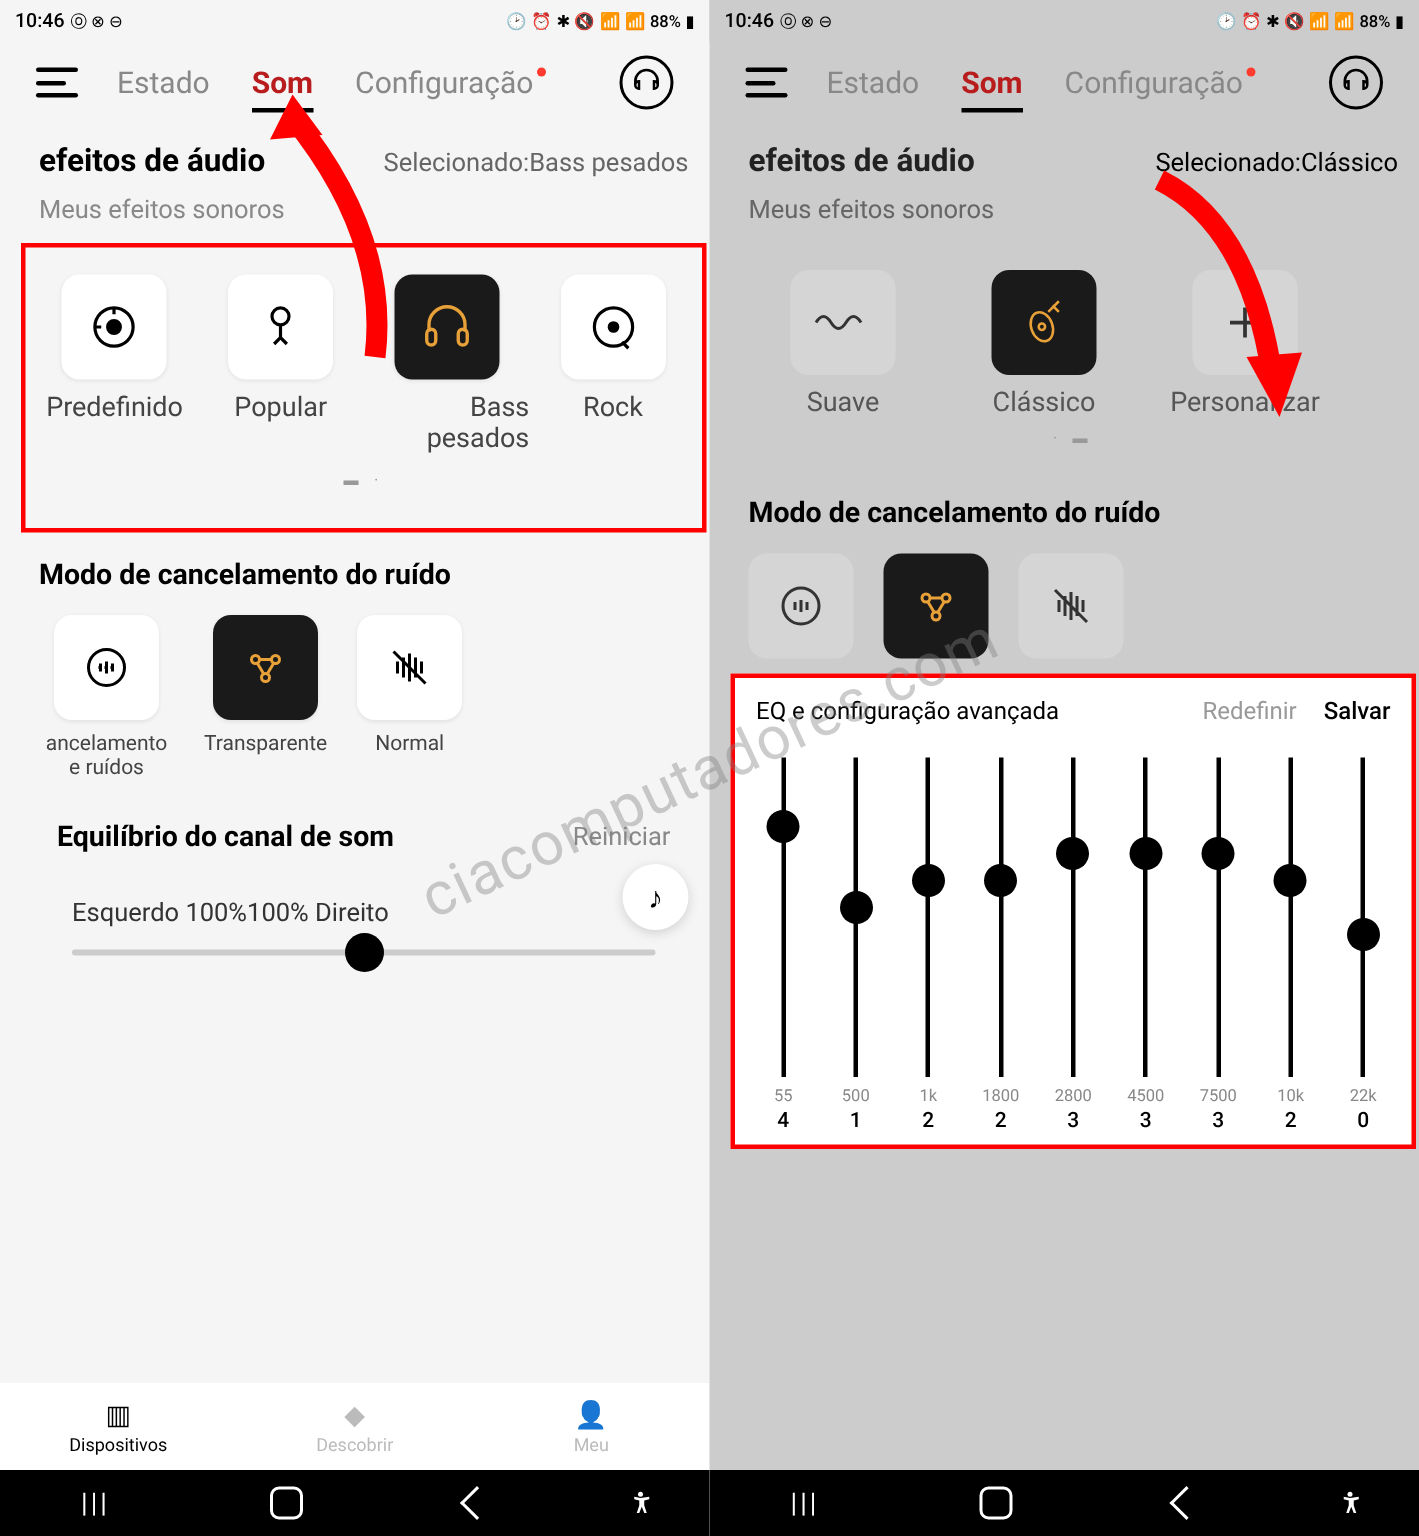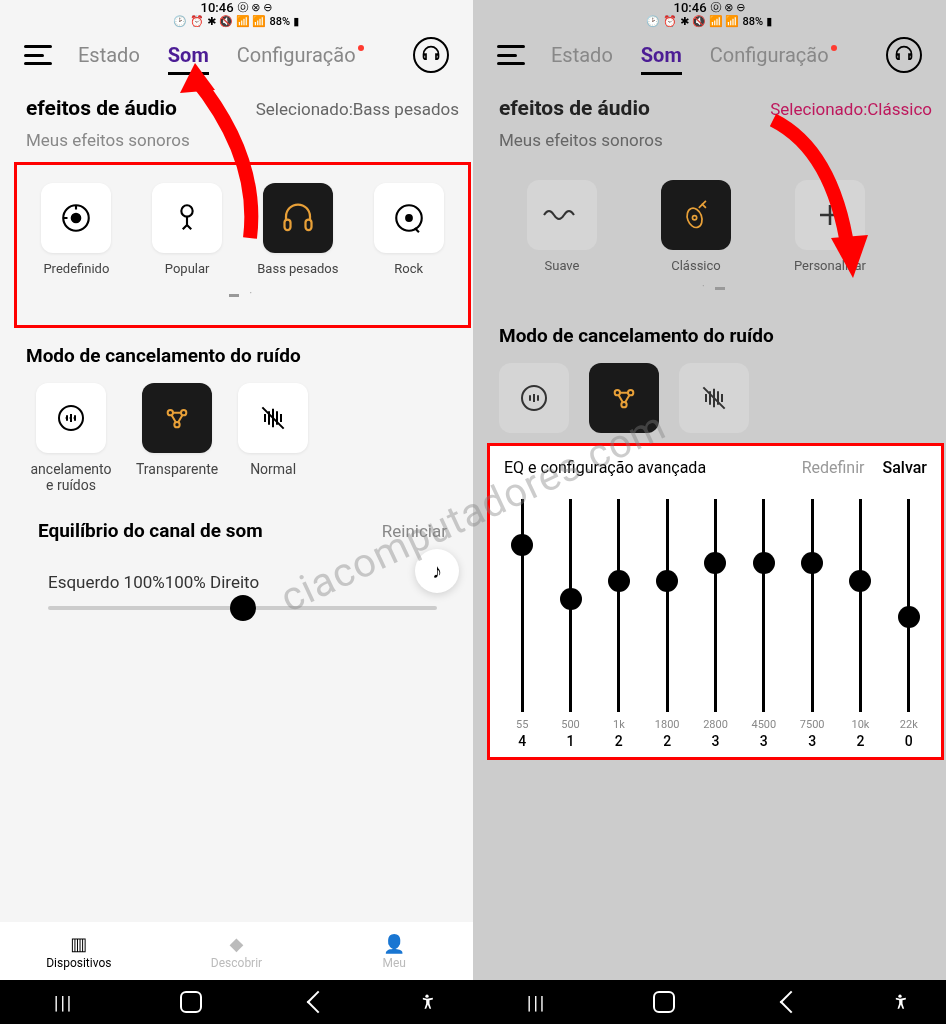--- a/index.html
+++ b/index.html
@@ -1,61 +1,61 @@
 <!DOCTYPE html>
 <html><head>
 <meta charset="utf-8">
 <style>
 * { margin: 0; padding: 0; box-sizing: border-box; font-family: -apple-system, Roboto, sans-serif; }
 body { background: #fff; width: 946px; height: 1024px; display: flex; position: relative; }
 .screen { width: 473px; height: 1024px; display: flex; flex-direction: column; position: relative; }
 .screen-left { background: #f5f5f5; }
 .screen-right { background: #cccccc; }
 
-.status-bar { height: 28px; display: flex; align-items: center; justify-content: space-between; padding: 0 10px; font-size: 13px; font-weight: 500; flex-direction: column; }
+.status-bar { height: 28px; display: flex; align-items: center; justify-content: space-between; padding: 0 10px; font-size: 13px; font-weight: 500; }
 .screen-left .status-bar { background: #f5f5f5; color: #000; }
 .screen-right .status-bar { background: #cccccc; color: #000; }
 .status-left { display: flex; align-items: center; gap: 4px; }
 .status-right { display: flex; align-items: center; gap: 3px; font-size: 11px; }
 .status-right span { display: inline-flex; align-items: center; }
 
 .top-nav { height: 54px; display: flex; align-items: center; padding: 0 24px; gap: 8px; }
 .menu-icon { width: 28px; height: 20px; display: flex; flex-direction: column; justify-content: space-between; margin-right: 8px; }
 .menu-icon span { height: 3px; background: #000; border-radius: 2px; }
 .menu-icon span:nth-child(1) { width: 100%; }
 .menu-icon span:nth-child(2) { width: 70%; }
 .menu-icon span:nth-child(3) { width: 100%; }
 .nav-tab { font-size: 20px; color: #888; padding: 8px 10px; position: relative; }
-.nav-tab.active { color: #4c1d95; font-weight: 700; }
+.nav-tab.active { color: #b91c1c; font-weight: 700; }
 .nav-tab.active::after { content: ''; position: absolute; bottom: 0; left: 10px; right: 10px; height: 3px; background: #000; }
 .config-dot { width: 6px; height: 6px; background: #ff3b30; border-radius: 50%; position: absolute; top: 10px; right: 2px; }
 .headphone-circle { width: 36px; height: 36px; border: 2px solid #000; border-radius: 50%; display: flex; align-items: center; justify-content: center; margin-left: auto; }
 
 .content { flex: 1; overflow: hidden; margin-left: 12px; }
 .screen-left .content { background: #f5f5f5; }
 .screen-right .content { background: #cccccc; }
 
 .section-header { padding: 14px 14px 6px; display: flex; justify-content: space-between; align-items: baseline; }
 .section-title { font-size: 21px; font-weight: 700; color: #000; }
 .screen-right .section-title { color: #222; }
 .section-sub { font-size: 17px; color: #666; }
-.screen-right .section-sub { color: #be185d; }
+.screen-right .section-sub { color: #000000; }
 .sub-label { padding: 4px 14px 12px; font-size: 17px; color: #888; }
 .screen-right .sub-label { color: #666; }
 
 .presets-wrap { position: relative; }
 .presets-box { border: 3px solid #ff0000; margin: 0 2px; padding: 18px 0 26px; }
 .screen-right .presets-box { border: none; padding: 18px 0 16px; }
 .presets-row { display: flex; justify-content: space-around; padding: 0 4px; }
 .preset { display: flex; flex-direction: column; align-items: center; gap: 8px; width: 110px; }
 .preset-icon { width: 70px; height: 70px; border-radius: 12px; display: flex; align-items: center; justify-content: center; font-size: 30px; }
 .screen-left .preset-icon { background: #fff; box-shadow: 0 1px 3px rgba(0,0,0,0.08); }
 .screen-right .preset-icon { background: #d5d5d5; }
 .preset-icon.active { background: #1a1a1a !important; color: #e8a038; }
-.preset-label { font-size: 13px; color: #444; text-align: left; }
+.preset-label { font-size: 18px; color: #444; text-align: right; }
 .screen-right .preset-label { color: #555; }
 .page-dots { text-align: center; margin-top: 12px; color: #999; font-size: 10px; letter-spacing: 4px; }
 
 .nc-section { padding: 16px 14px 10px; }
 .nc-title { font-size: 19px; font-weight: 700; margin-bottom: 16px; }
 .nc-row { display: flex; gap: 20px; }
 .nc-item { display: flex; flex-direction: column; align-items: center; gap: 8px; }
 .nc-icon { width: 70px; height: 70px; border-radius: 12px; display: flex; align-items: center; justify-content: center; }
 .screen-left .nc-icon { background: #fff; box-shadow: 0 1px 3px rgba(0,0,0,0.08); }
 .screen-right .nc-icon { background: #d5d5d5; }

